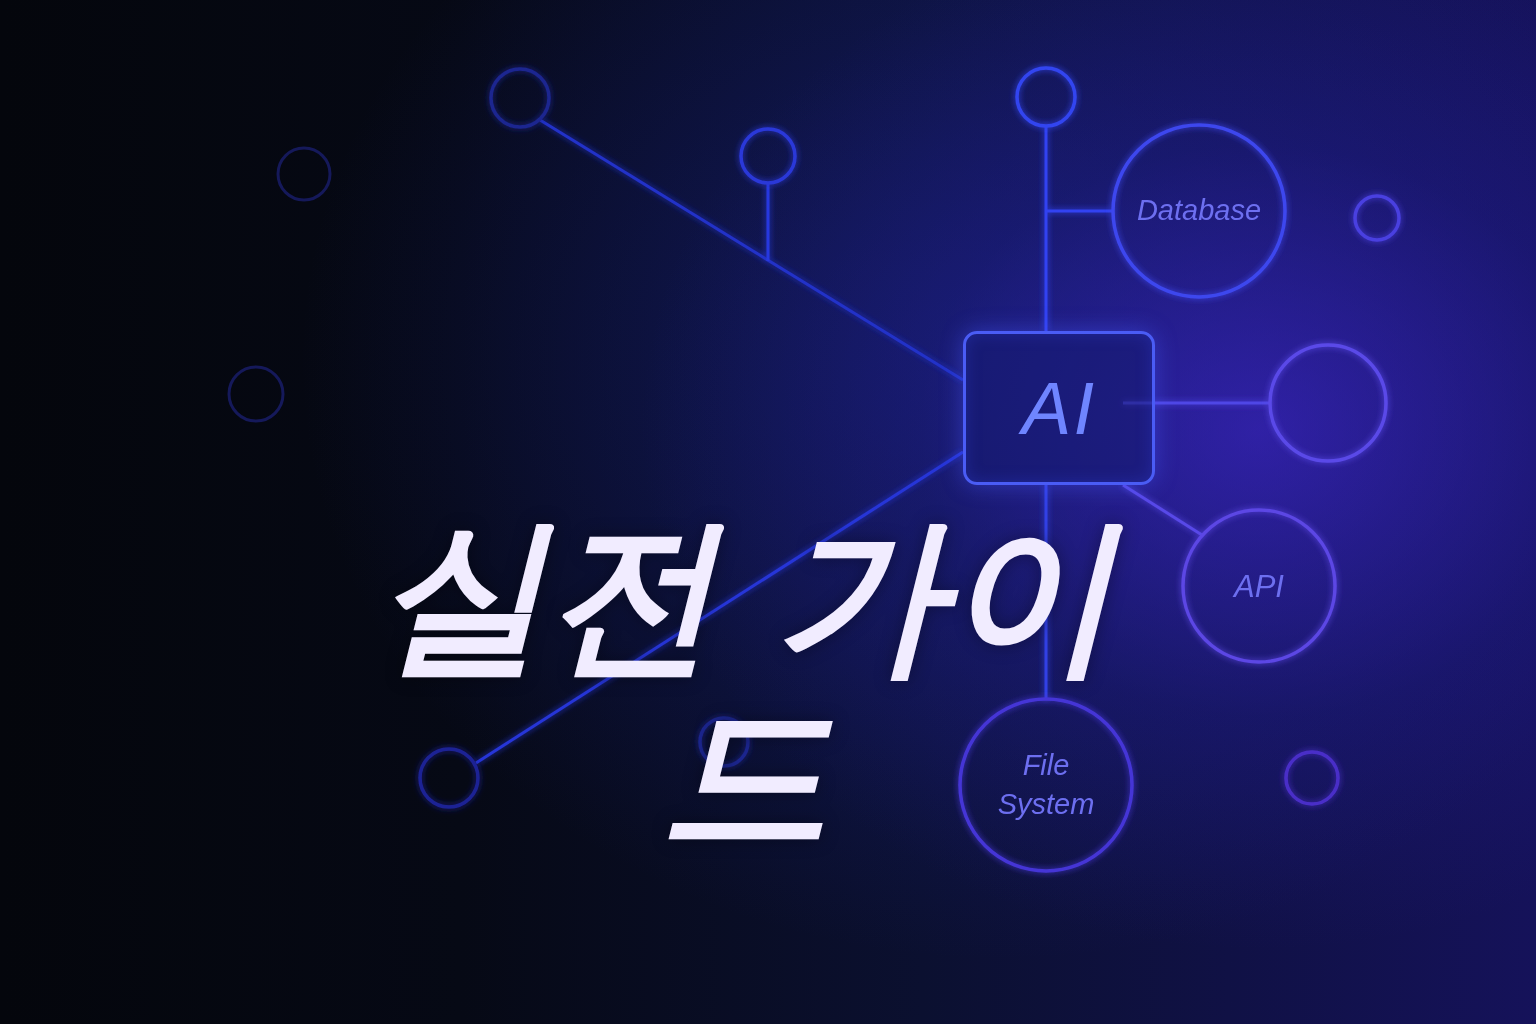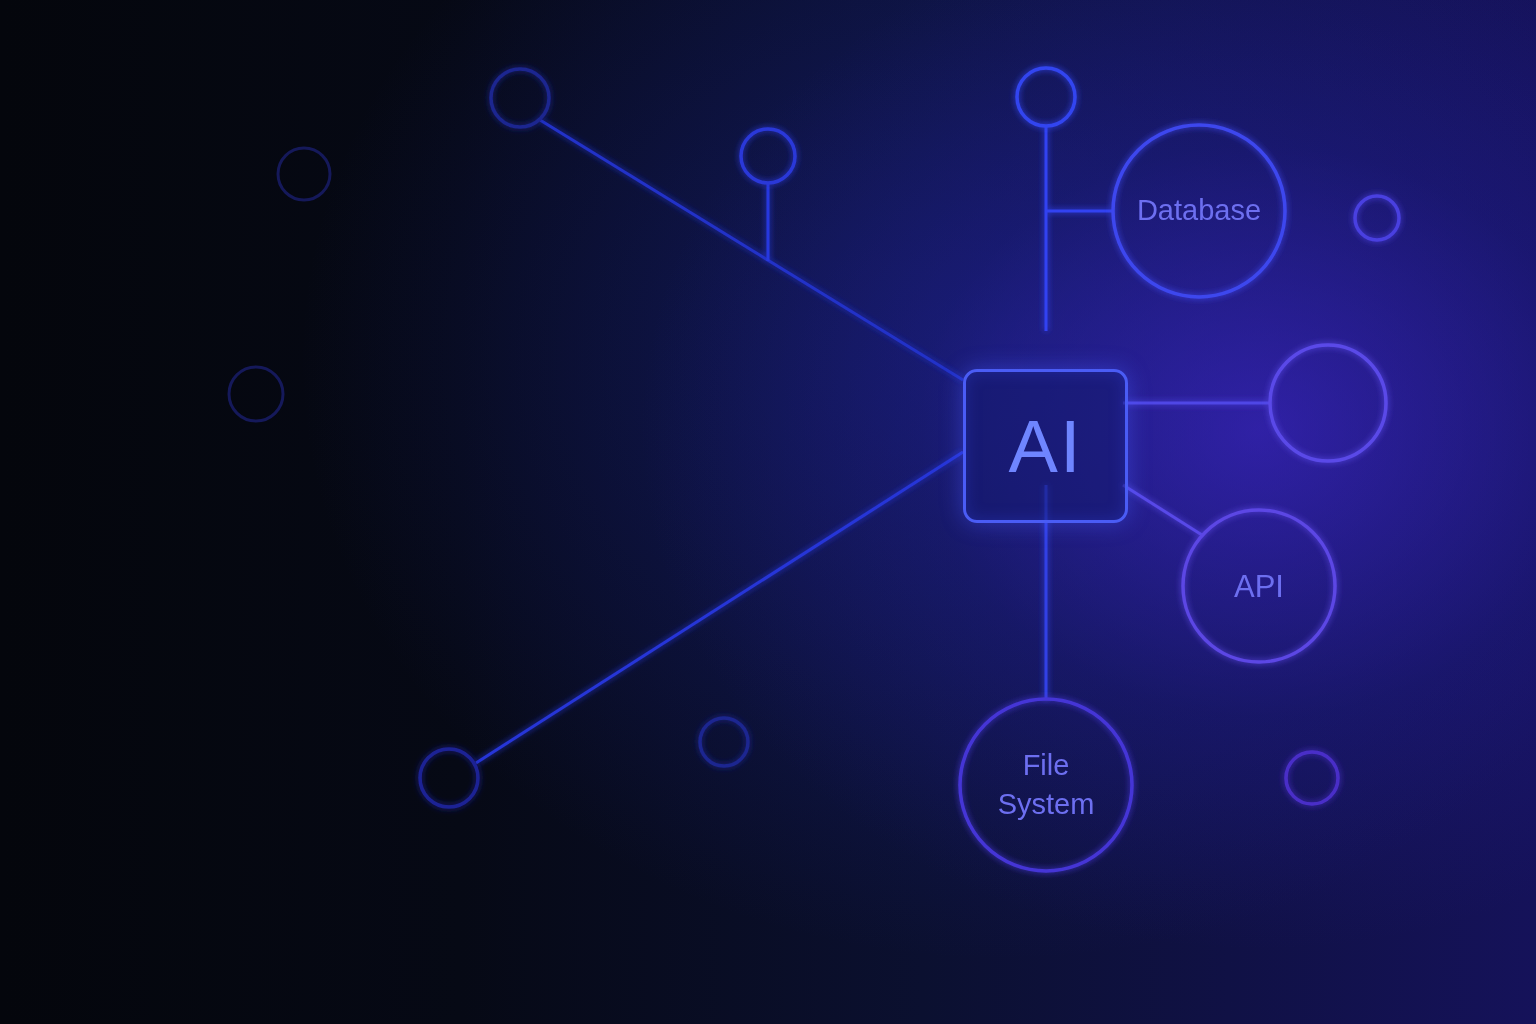--- a/index.html
+++ b/index.html
@@ -12,20 +12,21 @@
     }
     .canvas {
       position: relative;
       width: 1536px;
       height: 1024px;
       background:
         radial-gradient(ellipse 620px 520px at 1260px 430px, rgba(70,40,220,0.55), rgba(40,30,160,0.25) 55%, rgba(10,10,40,0) 100%),
         radial-gradient(ellipse 700px 600px at 1000px 360px, rgba(30,40,170,0.45), rgba(10,15,60,0) 100%),
         linear-gradient(90deg, #04060c 0%, #060915 30%, #0b1030 60%, #15125a 100%);
       overflow: hidden;
+      font-style: italic;
     }
     .diagram {
       position: absolute;
       left: 0; top: 0;
       width: 1536px; height: 1024px;
     }
     .node-label {
       font-family: "Liberation Sans", sans-serif;
       fill: #6d6ff0;
     }
@@ -53,31 +54,30 @@
       font-size: 170px;
       line-height: 180px;
       font-family: "DejaVu Sans", sans-serif;
       font-weight: 700;
       color: #f1ecff;
     }
     .ai-box {
       position: absolute;
       left: 963px;
       top: 331px;
-      width: 165px;
+      width: 192px;
       height: 154px;
       border: 3px solid #4a5cf5;
       border-radius: 14px;
       background: rgba(20,26,110,0.55);
       box-shadow: 0 0 22px rgba(70,90,255,0.45), inset 0 0 16px rgba(60,80,255,0.25);
       display: flex;
       align-items: center;
       justify-content: center;
       box-sizing: border-box;
-      margin-top: 38px;
     }
     .ai-label {
       font-family: "Liberation Sans", sans-serif;
       font-size: 74px;
       color: #6f85ff;
       font-weight: 400;
       letter-spacing: 2px;
     }
   </style>
 </head>
@@ -129,14 +129,15 @@
     <text class="node-label" x="1199" y="220" font-size="29" text-anchor="middle" fill="#6a72f2">Database</text>
     <text class="node-label" x="1259" y="597" font-size="31" text-anchor="middle" fill="#7a5df0">API</text>
     <text class="node-label" x="1046" y="775" font-size="29" text-anchor="middle" fill="#6c55e6">File</text>
     <text class="node-label" x="1046" y="814" font-size="29" text-anchor="middle" fill="#6c55e6">System</text>
   </svg>
 
   <div class="ai-box">
     <span class="ai-label">AI</span>
   </div>
 
+  <h2 class="title title-line2">실전 가이드</h2>
 
 </div>
 
 </body></html>

